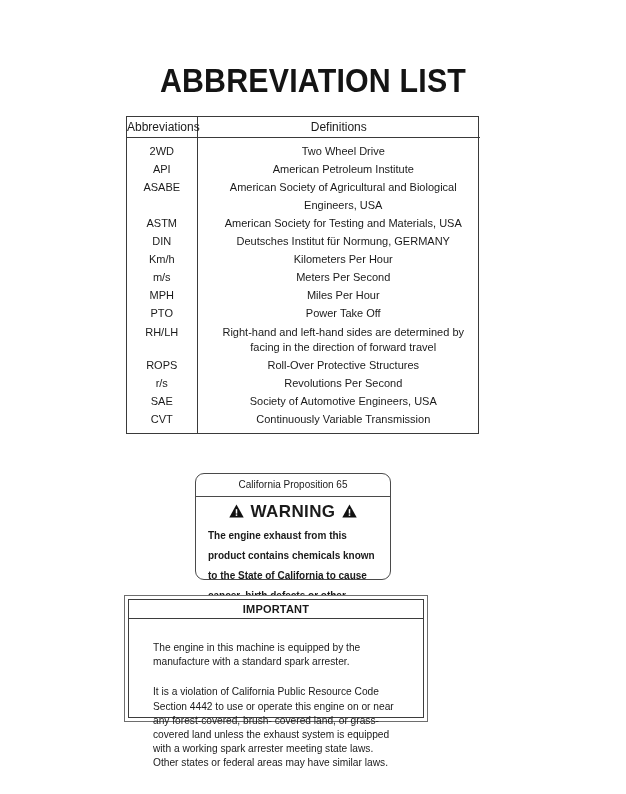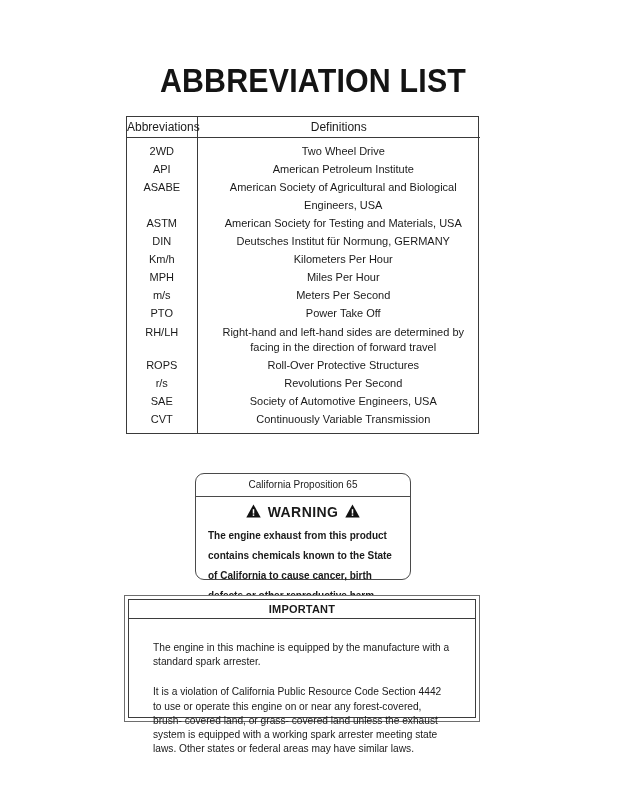--- a/index.html
+++ b/index.html
@@ -81,38 +81,38 @@
     padding-top: 3px;
   }
   .abbr-table tbody tr.tall td.col-abbr { line-height: 15px; }
   .abbr-table tbody tr.last-row td { padding-bottom: 5px; }
 
   
   .prop65-box {
     position: absolute;
     left: 195px;
     top: 473px;
-    width: 216px;
+    width: 196px;
     height: 107px;
     border: 1px solid #4a4a4a;
     border-radius: 9px;
     box-sizing: border-box;
     background: #fff;
   }
   .prop65-header {
     height: 22px;
     line-height: 22px;
     text-align: center;
     font-size: 10px;
     border-bottom: 1px solid #4a4a4a;
   }
   .prop65-warning-line {
     text-align: center;
     margin-top: 5px;
-    font-size: 14px;
+    font-size: 17px;
     font-weight: bold;
     letter-spacing: 0.4px;
     line-height: 20px;
   }
   .warn-tri {
     display: inline-block;
     vertical-align: -1px;
     margin: 0 7px;
   }
   .prop65-body {
@@ -122,21 +122,21 @@
     line-height: 20px;
     text-align: left;
     font-weight: bold;
   }
 
   
   .important-box {
     position: absolute;
     left: 124px;
     top: 595px;
-    width: 356px;
+    width: 304px;
     height: 127px;
     border: 1px solid #6e6e6e;
     box-sizing: border-box;
     background: #fff;
     padding: 3px;
   }
   .important-inner {
     border: 1px solid #3d3d3d;
     box-sizing: border-box;
     width: 100%;
@@ -194,26 +194,26 @@
       </tr>
       <tr>
         <td class="col-abbr">DIN</td>
         <td class="col-def">Deutsches Institut für Normung, GERMANY</td>
       </tr>
       <tr>
         <td class="col-abbr">Km/h</td>
         <td class="col-def">Kilometers Per Hour</td>
       </tr>
       <tr>
+        <td class="col-abbr">m/s</td>
+        <td class="col-def">Meters Per Second</td>
+      </tr>
+      <tr>
         <td class="col-abbr">MPH</td>
         <td class="col-def">Miles Per Hour</td>
-      </tr>
-      <tr>
-        <td class="col-abbr">m/s</td>
-        <td class="col-def">Meters Per Second</td>
       </tr>
       <tr>
         <td class="col-abbr">PTO</td>
         <td class="col-def">Power Take Off</td>
       </tr>
       <tr class="tall">
         <td class="col-abbr">RH/LH</td>
         <td class="col-def">Right-hand and left-hand sides are determined by facing in the direction of forward travel</td>
       </tr>
       <tr>

